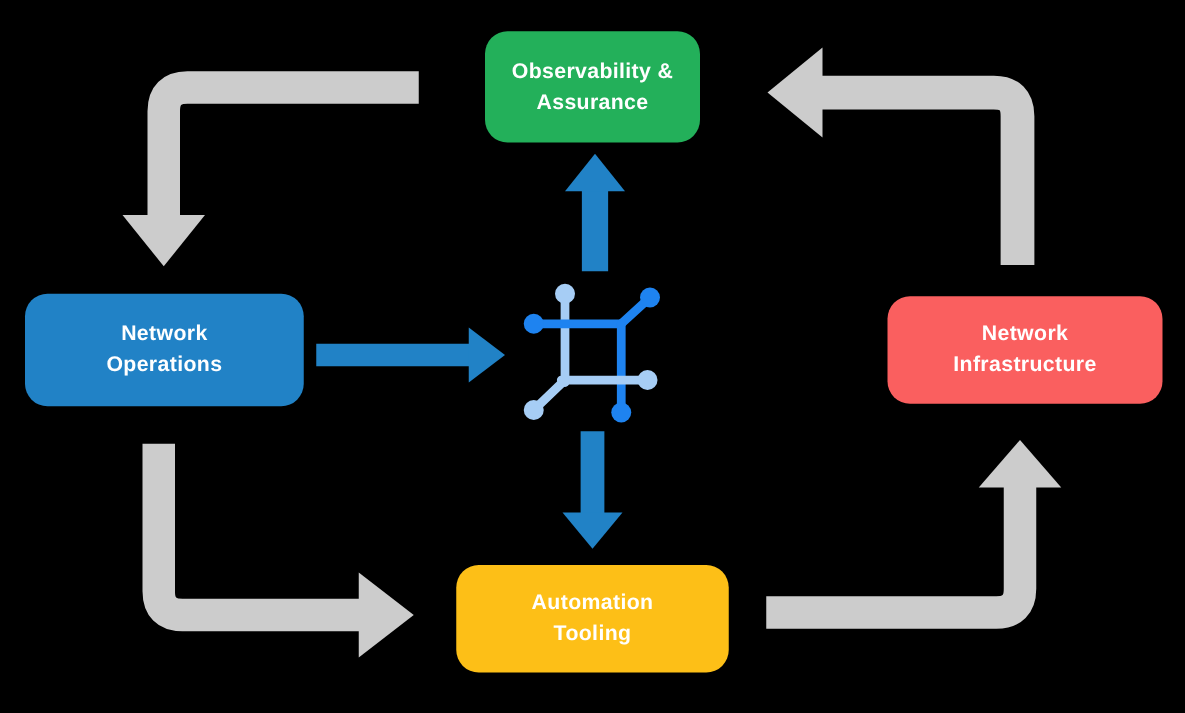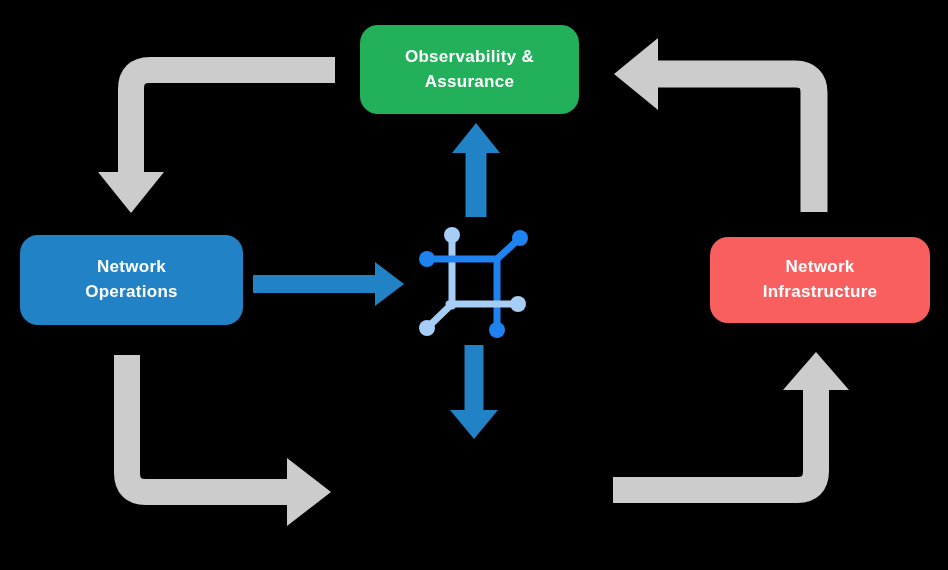--- a/index.html
+++ b/index.html
@@ -11,21 +11,21 @@
   .stage{position:absolute;left:0;top:0;width:948px;height:570px;}
   svg.layer{position:absolute;left:0;top:0;}
   .node{
     position:absolute;
     border-radius:18px;
     display:flex;align-items:center;justify-content:center;
     color:#ffffff;
     font-size:17px;font-weight:600;letter-spacing:.3px;
     line-height:1.45;text-align:center;white-space:pre-line;
   }
-  .node-observability{left:360px;top:25px;width:219px;height:89px;text-align:center;}
+  .node-observability{left:388px;top:25px;width:172px;height:89px;text-align:center;}
   .node-operations{left:20px;top:235px;width:223px;height:90px;}
   .node-infrastructure{left:710px;top:237px;width:220px;height:86px;}
   .node-automation{left:365px;top:452px;width:218px;height:86px;}
 </style>
 </head>
 <body style="background: rgb(0, 0, 0);">
 
 <div class="stage">
 
   <svg class="layer" width="948" height="570" viewBox="0 0 948 570">
@@ -102,14 +102,18 @@
   <div class="node node-operations" style="background: rgb(33, 130, 198);">
     <span>Network
 Operations</span>
   </div>
 
   <div class="node node-infrastructure" style="background: rgb(250, 95, 95);">
     <span>Network
 Infrastructure</span>
   </div>
 
+  <div class="node node-automation" style="background: rgb(253, 191, 23);">
+    <span>Automation
+Tooling</span>
+  </div>
 
 </div>
 
 </body></html>

